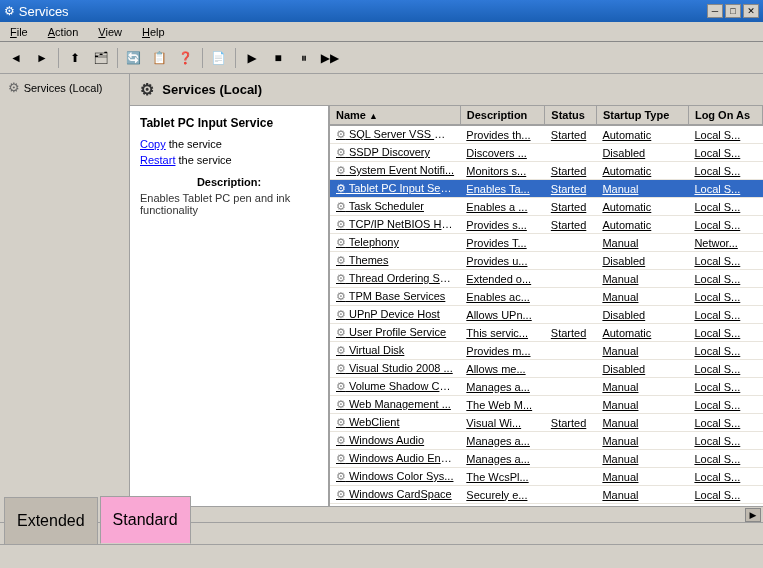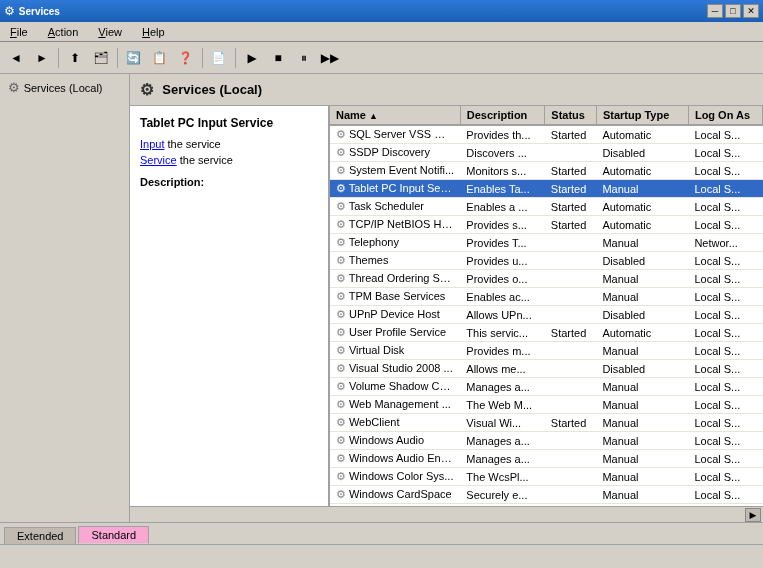--- a/index.html
+++ b/index.html
@@ -10,21 +10,21 @@
       background: linear-gradient(to bottom, #2f78d6, #1a5fb4);
       color: white;
       height: 22px;
       display: flex;
       align-items: center;
       justify-content: space-between;
       padding: 0 4px;
       user-select: none;
     }
     .title-bar-left { display: flex; align-items: center; gap: 4px; }
-    .title-bar-title { font-size: 10px; font-weight: bold; }
+    .title-bar-title { font-size: 13px; font-weight: normal; }
     .title-bar-controls { display: flex; gap: 2px; }
     .title-bar-btn {
       width: 16px; height: 14px;
       background: #d4d0c8;
       border: 1px solid #888;
       font-size: 9px;
       display: flex; align-items: center; justify-content: center;
       cursor: pointer;
       color: black;
     }
@@ -124,21 +124,21 @@
     
     .service-detail {
       width: 200px;
       background: white;
       border-right: 2px solid #a0a0a0;
       padding: 10px;
       font-size: 11px;
     }
     .service-detail h3 { font-size: 12px; font-weight: bold; margin-bottom: 8px; }
     .service-detail a { color: #0000ff; text-decoration: underline; cursor: pointer; }
-    .service-detail .desc-label { font-weight: bold; margin-top: 10px; margin-bottom: 4px; }
+    .service-detail .desc-label { font-weight: bold; margin-top: 10px; margin-bottom: 4px; text-align: center; }
     .service-detail .desc-text { color: #333; }
 
     
     .services-table-container {
       flex: 1;
       overflow-y: auto;
       overflow-x: auto;
     }
     table {
       width: 100%;
@@ -153,21 +153,21 @@
       text-align: left;
       padding: 3px 6px;
       border-right: 1px solid #a0a0a0;
       font-weight: bold;
       cursor: pointer;
       white-space: nowrap;
       position: sticky;
       top: 0;
       background: #d4d0c8;
     }
-    tbody tr { border-bottom: 1px solid #e8e4dc; }
+    tbody tr { border-bottom: 1px solid #e8e4dc; text-decoration: underline; }
     tbody tr.selected { background: #316ac5; color: white; }
     tbody td {
       padding: 2px 6px;
       white-space: nowrap;
       overflow: hidden;
       max-width: 120px;
       text-overflow: ellipsis;
     }
 
     
@@ -185,26 +185,26 @@
     
     .tabs-bar {
       height: 22px;
       background: #d4d0c8;
       display: flex;
       align-items: flex-end;
       padding: 0 4px;
       border-top: 1px solid #a0a0a0;
     }
     .tab {
-      padding: 2px 12px;
+      padding: 14px 12px;
       background: #c0bab0;
       border: 1px solid #a0a0a0;
       border-bottom: none;
       cursor: pointer;
-      font-size: 11px;
+      font-size: 16px;
       margin-right: 2px;
     }
     .tab.active {
       background: #f9a8d4;
       border-bottom: 1px solid #d4d0c8;
     }
 
     .sort-arrow { font-size: 9px; }
 
     
@@ -269,26 +269,27 @@
     <div class="panel-header">
       <span class="panel-header-icon">⚙</span>
       <span>Services (Local)</span>
     </div>
 
     <div class="split-view">
 
       <div class="service-detail">
         <h3>Tablet PC Input Service</h3>
         <div>
-          <a>Input</a><span> the service</span>
+          <a>Copy</a><span> the service</span>
         </div>
         <div style="margin-top:4px;">
-          <a>Service</a><span> the service</span>
+          <a>Restart</a><span> the service</span>
         </div>
         <div class="desc-label">Description:</div>
+        <div class="desc-text">Enables Tablet PC pen and ink functionality</div>
       </div>
 
       <div class="services-table-container">
         <table>
           <thead>
             <tr>
               <th>Name <span class="sort-arrow">▲</span></th>
               <th>Description</th>
               <th>Status</th>
               <th>Startup Type</th>
@@ -347,21 +348,21 @@
               </tr>
               <tr>
                 <td><span style="color:#888;">⚙</span> Themes</td>
                 <td>Provides u...</td>
                 <td></td>
                 <td>Disabled</td>
                 <td>Local S...</td>
               </tr>
               <tr>
                 <td><span style="color:#888;">⚙</span> Thread Ordering Se...</td>
-                <td>Provides o...</td>
+                <td>Extended o...</td>
                 <td></td>
                 <td>Manual</td>
                 <td>Local S...</td>
               </tr>
               <tr>
                 <td><span style="color:#888;">⚙</span> TPM Base Services</td>
                 <td>Enables ac...</td>
                 <td></td>
                 <td>Manual</td>
                 <td>Local S...</td>

